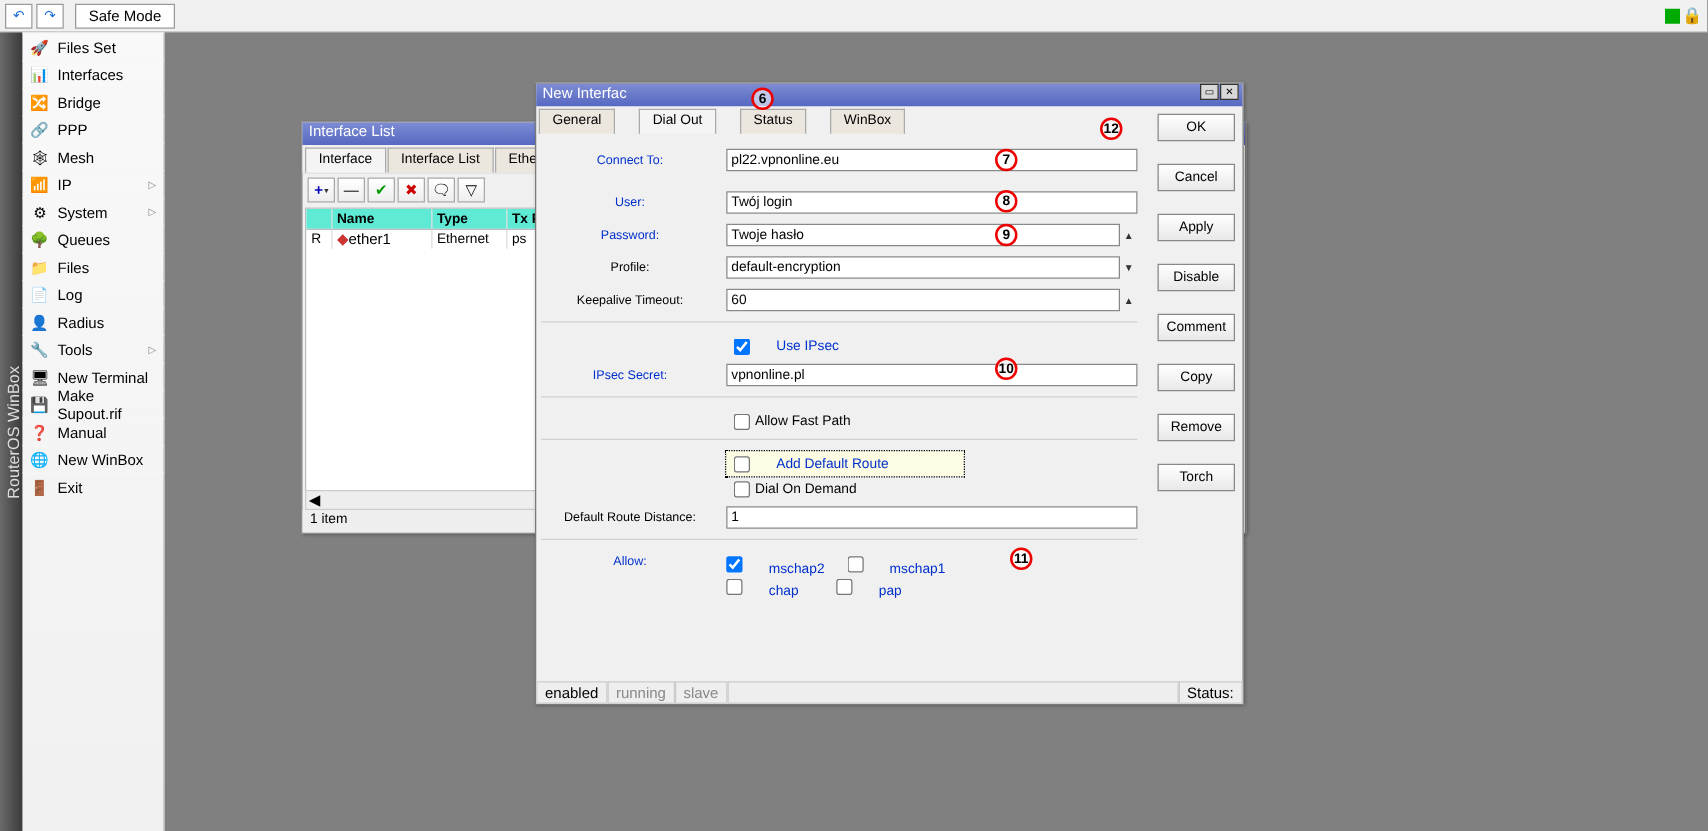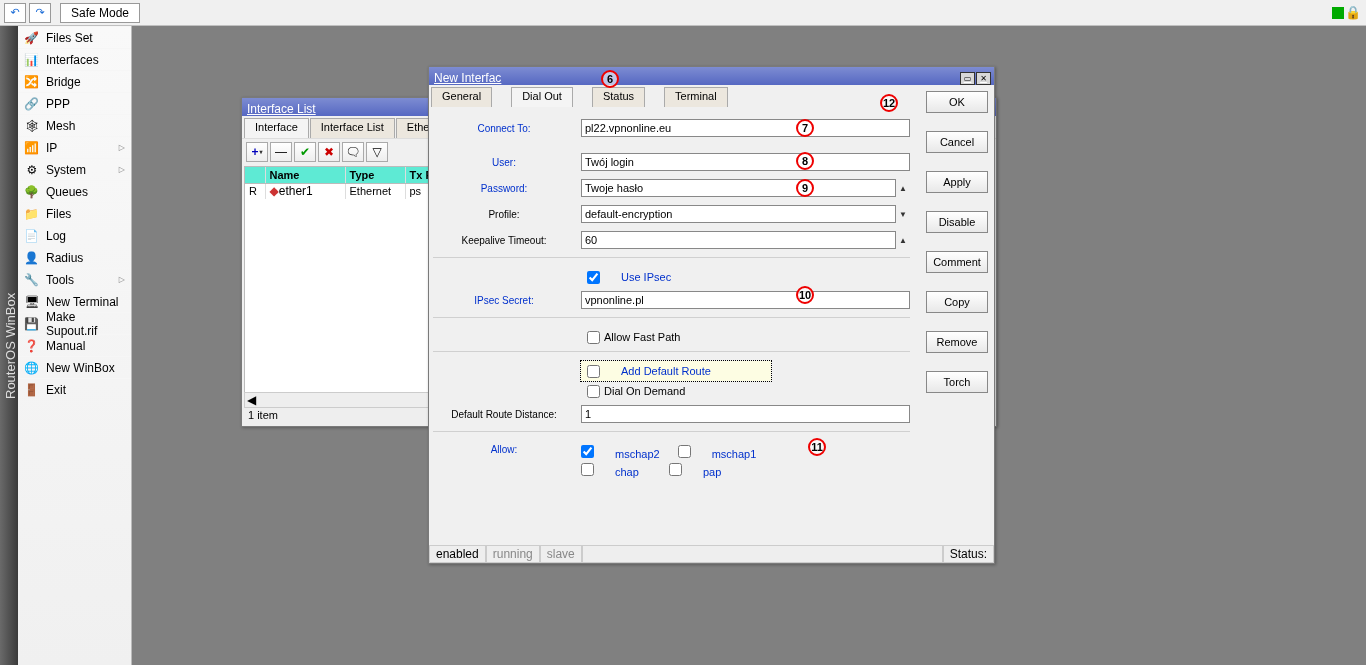--- a/index.html
+++ b/index.html
@@ -21,21 +21,21 @@
 .menu-item { display: flex; align-items: center; height: 22px; padding: 0 6px; cursor: pointer; border-top: 1px solid #f6f6f6; }
 .menu-icon { width: 16px; height: 16px; margin-right: 6px; display: flex; align-items: center; justify-content: center; font-size: 12px; }
 .menu-txt { flex: 1; }
 .submenu-arrow { color: #888; font-size: 8px; }
 
 
 .main { position: absolute; left: 132px; top: 26px; right: 0; bottom: 0; background: #808080; }
 
 
 .window { position: absolute; border: 1px solid #7a7a7a; background: #f0f0f0; box-shadow: 1px 1px 3px rgba(0,0,0,0.3); }
-.titlebar { height: 18px; background: linear-gradient(to bottom, #7d8cd2, #5668c2); color: #fff; display: flex; align-items: flex-end; padding: 0 3px 0 5px; font-size: 11px; text-decoration: underline; }
+.titlebar { height: 18px; background: linear-gradient(to bottom, #7d8cd2, #5668c2); color: #fff; display: flex; align-items: flex-start; padding: 0 3px 0 5px; font-size: 11px; }
 .titlebar-btns { margin-left: auto; display: flex; gap: 1px; }
 .title-btn { width: 15px; height: 13px; border: 1px solid #333; background: #d8d8d8; font-size: 8px; display: flex; align-items: center; justify-content: center; cursor: pointer; color: #000; }
 
 
 .iflist { left: 109px; top: 71px; width: 756px; height: 330px; }
 .tabs { display: flex; height: 22px; padding: 2px 2px 0 2px; background: #f0f0f0; }
 .tab { padding: 2px 10px; border: 1px solid #aaa; border-bottom: none; margin-right: 1px; background: #ece7de; cursor: pointer; font-size: 11px; }
 .tab.active { background: #f4f4f4; }
 .toolbar2 { display: flex; align-items: center; height: 26px; padding: 0 4px; border-top: 1px solid #ddd; gap: 2px; }
 .tb2-btn { width: 22px; height: 20px; border: 1px solid #aaa; background: linear-gradient(#fff,#eee); display: flex; align-items: center; justify-content: center; font-size: 12px; cursor: pointer; }
@@ -227,21 +227,21 @@
         <div class="title-btn">▭</div>
         <div class="title-btn">✕</div>
       </div>
     </div>
     <div class="newif-body">
       <div class="form-col">
         <div class="form-tabs" id="niftabs">
             <div class="tab">General</div>
             <div class="tab active">Dial Out</div>
             <div class="tab">Status</div>
-            <div class="tab">Terminal</div>
+            <div class="tab">WinBox</div>
           </div>
         <div class="form-content">
           <div class="frow">
               <label class="blue">Connect To:</label>
               <input type="text" value="pl22.vpnonline.eu" style="">
             </div>
           <div style="height:8px"></div>
           <div class="frow">
               <label class="blue">User:</label>
               <input type="text" value="Twój login" style="">

